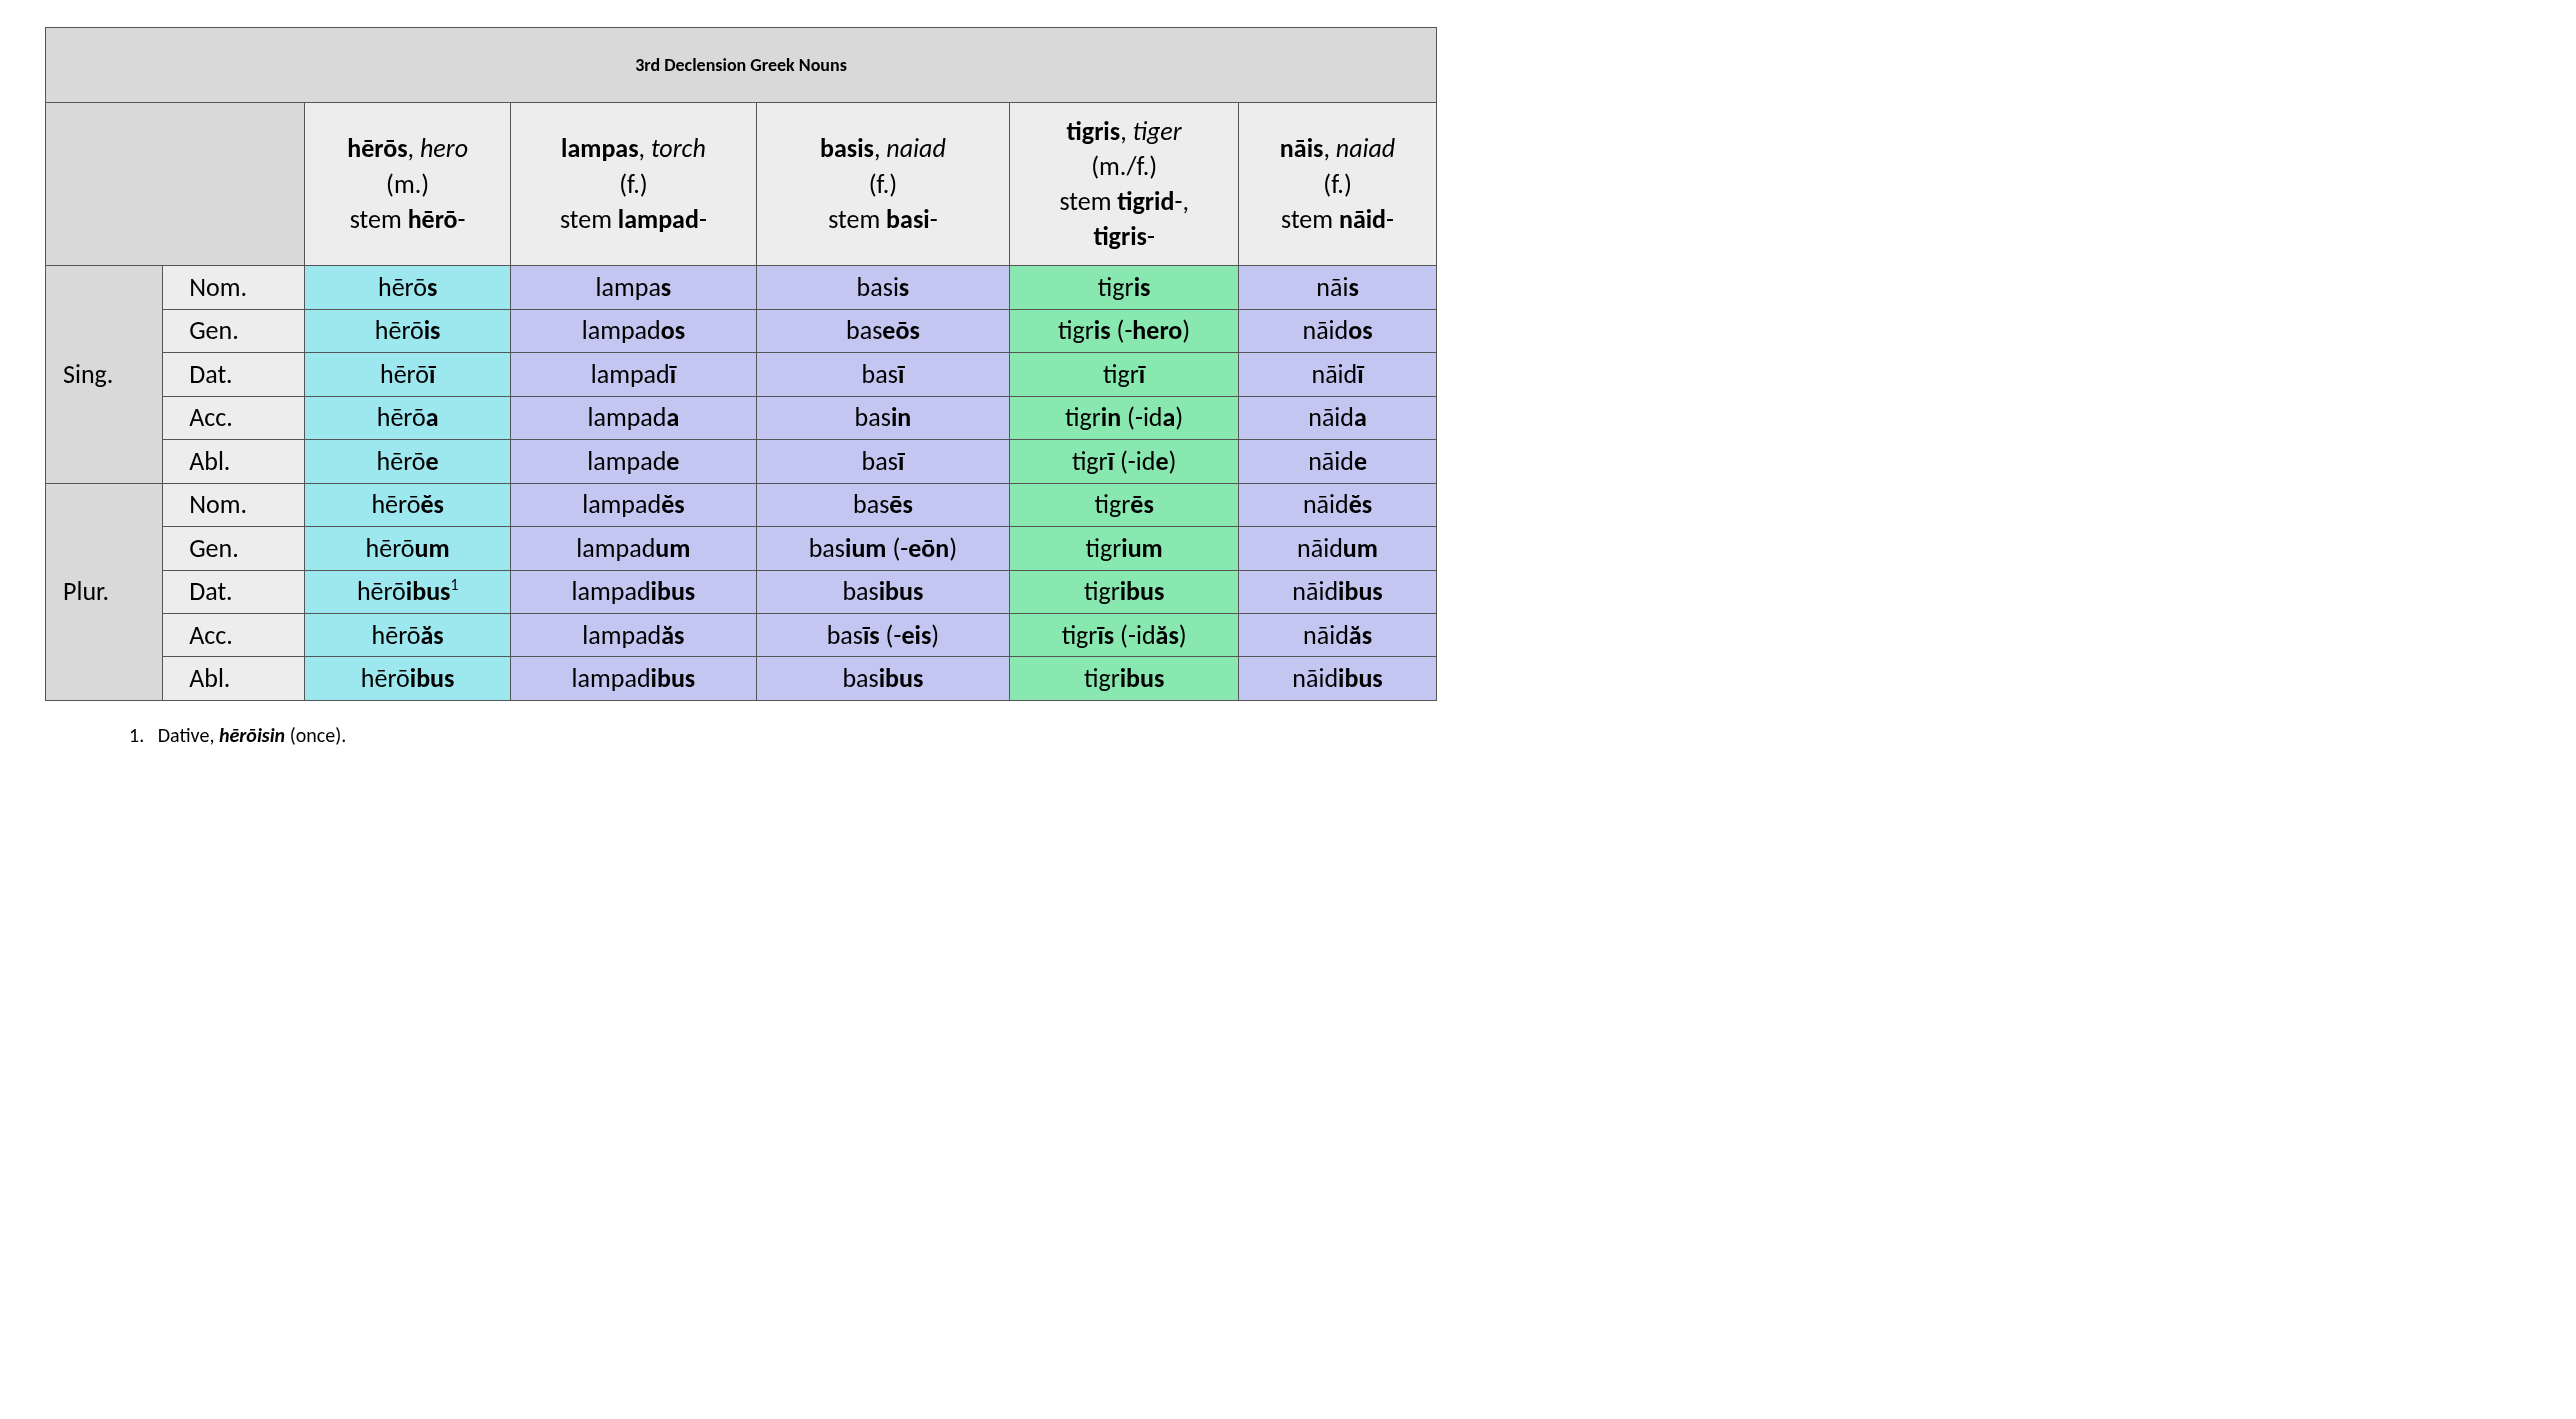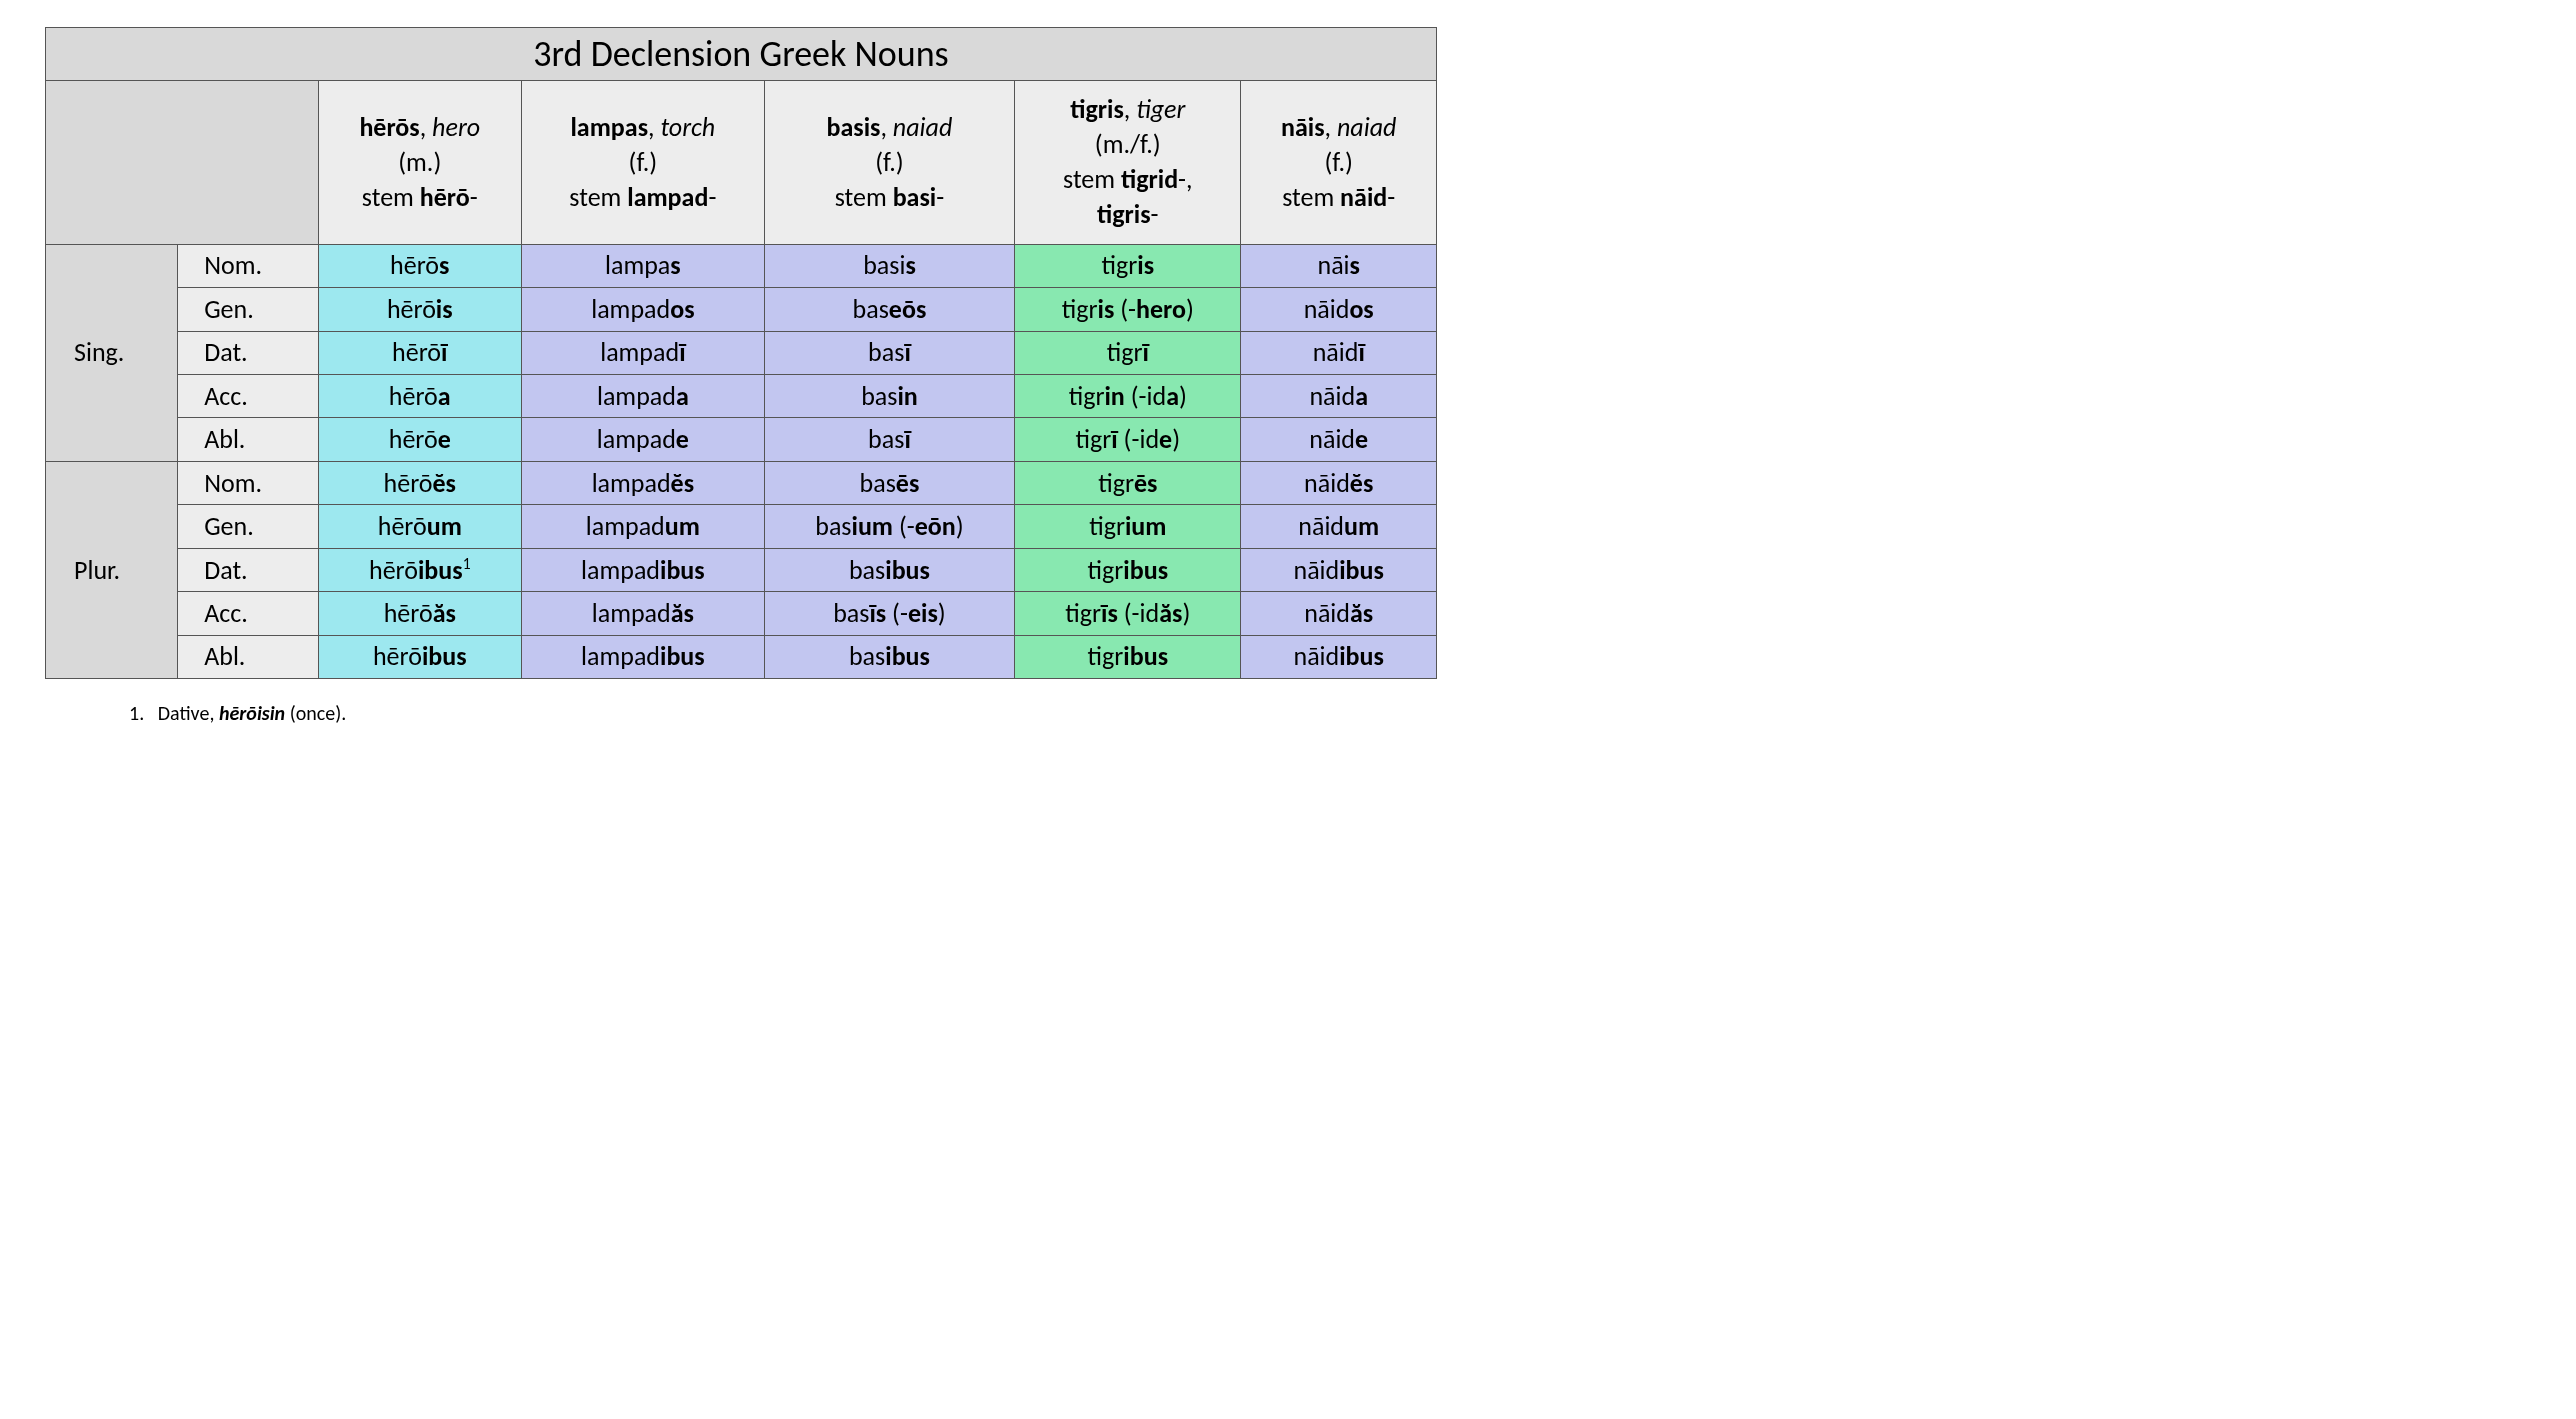--- a/index.html
+++ b/index.html
@@ -16,36 +16,36 @@
   }
   th, td {
     border: 0.9px solid #555;
     padding: 3.7px 9.3px;
     text-align: center;
     vertical-align: middle;
     line-height: 1.35;
   }
   th.title {
     background: #d9d9d9;
-    font-weight: normal;
-    font-size: 36px;
-    padding: 2px;
+    font-weight: bold;
+    font-size: 18px;
+    padding: 25px;
   }
   th.colhead {
     background: #ededed;
     font-weight: normal;
     padding: 11px 7.4px;
   }
   th.blank {
     background: #d9d9d9;
   }
   td.numlabel {
     background: #d9d9d9;
     text-align: left;
-    padding-left: 28px;
+    padding-left: 17px;
   }
   td.caselabel {
     background: #ededed;
     text-align: left;
     padding-left: 26px;
   }
   .cyan  { background: #9de8ef; }
   .lav   { background: #c2c6f0; }
   .green { background: #88e8b0; }
   .b { font-weight: bold; }

